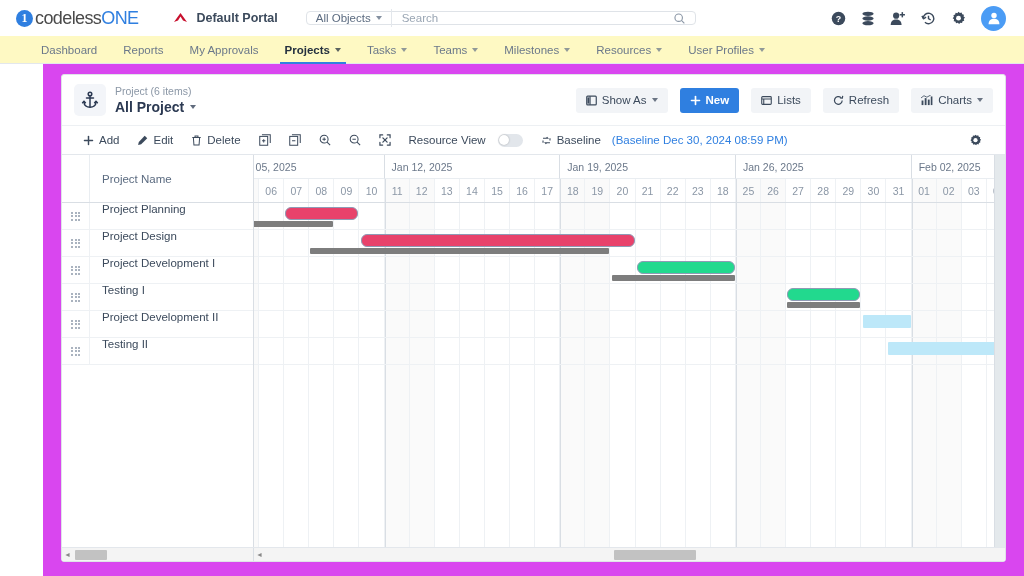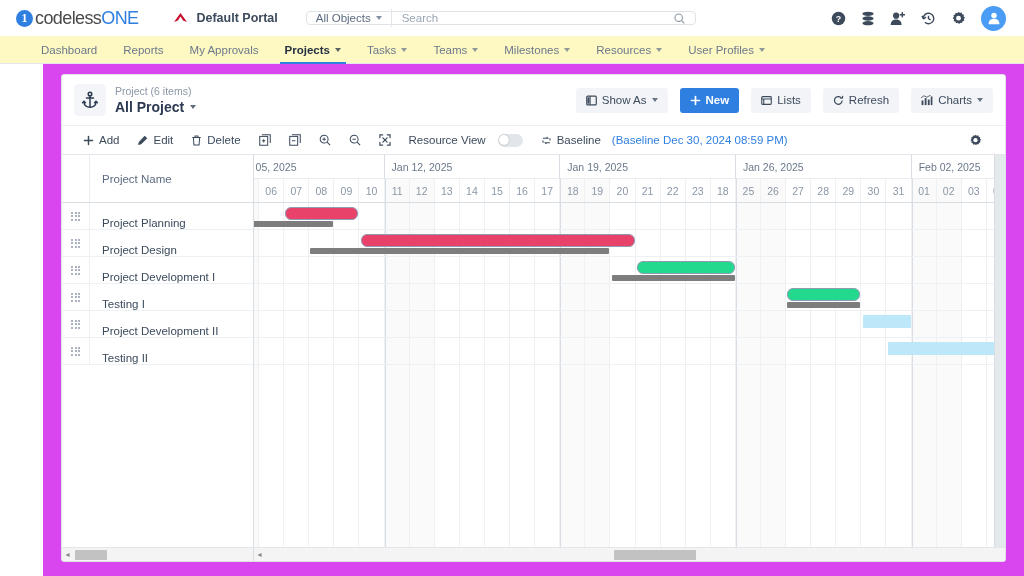--- a/index.html
+++ b/index.html
@@ -81,21 +81,21 @@
   .baseline-link { color:#2f7fe0; font-size:11.5px; margin-left:6px; cursor:pointer;}
   .tb-right { margin-left:auto; display:flex; align-items:center; padding-right:2px; }
 
   
   .gantt { flex:1; display:flex; position:relative; overflow:hidden; }
   .leftpane { width:192px; flex:0 0 192px; border-right:1px solid #d9dee4; display:flex; flex-direction:column; background:#fff; position:relative;}
   .lp-head { height:48px; flex:0 0 48px; border-bottom:1px solid #d9dee4; display:flex; align-items:center; }
   .lp-handlecol { width:28px; flex:0 0 28px; height:100%; border-right:1px solid #e9edf1;}
   .lp-title { flex:1; font-size:11.5px; color:#5b6b80; padding-left:12px; }
   .lp-rows { flex:1; }
-  .lrow { height:27px; display:flex; align-items:flex-end; border-bottom:1px solid #eef1f4; }
+  .lrow { height:27px; display:flex; align-items:flex-start; border-bottom:1px solid #eef1f4; }
   .lrow .grip { width:28px; flex:0 0 28px; display:flex; align-items:center; justify-content:center; border-right:1px solid #eef1f4; height:100%;}
   .lrow .nm { font-size:11.5px; color:#3c4a5c; padding-left:12px; }
   .grip-dots { display:grid; grid-template-columns:repeat(3,2px); grid-template-rows:repeat(3,2px); gap:1.5px; }
   .grip-dots i { display:block; width:2px;height:2px;background:#aab3bf; }
 
   .rightpane { flex:1; position:relative; overflow:hidden; background:#fff; }
   .rp-inner { position:absolute; left:-20px; top:0; width:808px; height:100%; }
   .weeks { display:flex; height:24px; }
   .week { border-right:1px solid #d9dee4; border-bottom:1px solid #e9edf1; font-size:10.5px; color:#6b788a; padding-left:7px; line-height:24px; white-space:nowrap; overflow:hidden;}
   .days { display:flex; height:24px; border-bottom:1px solid #d9dee4; }

